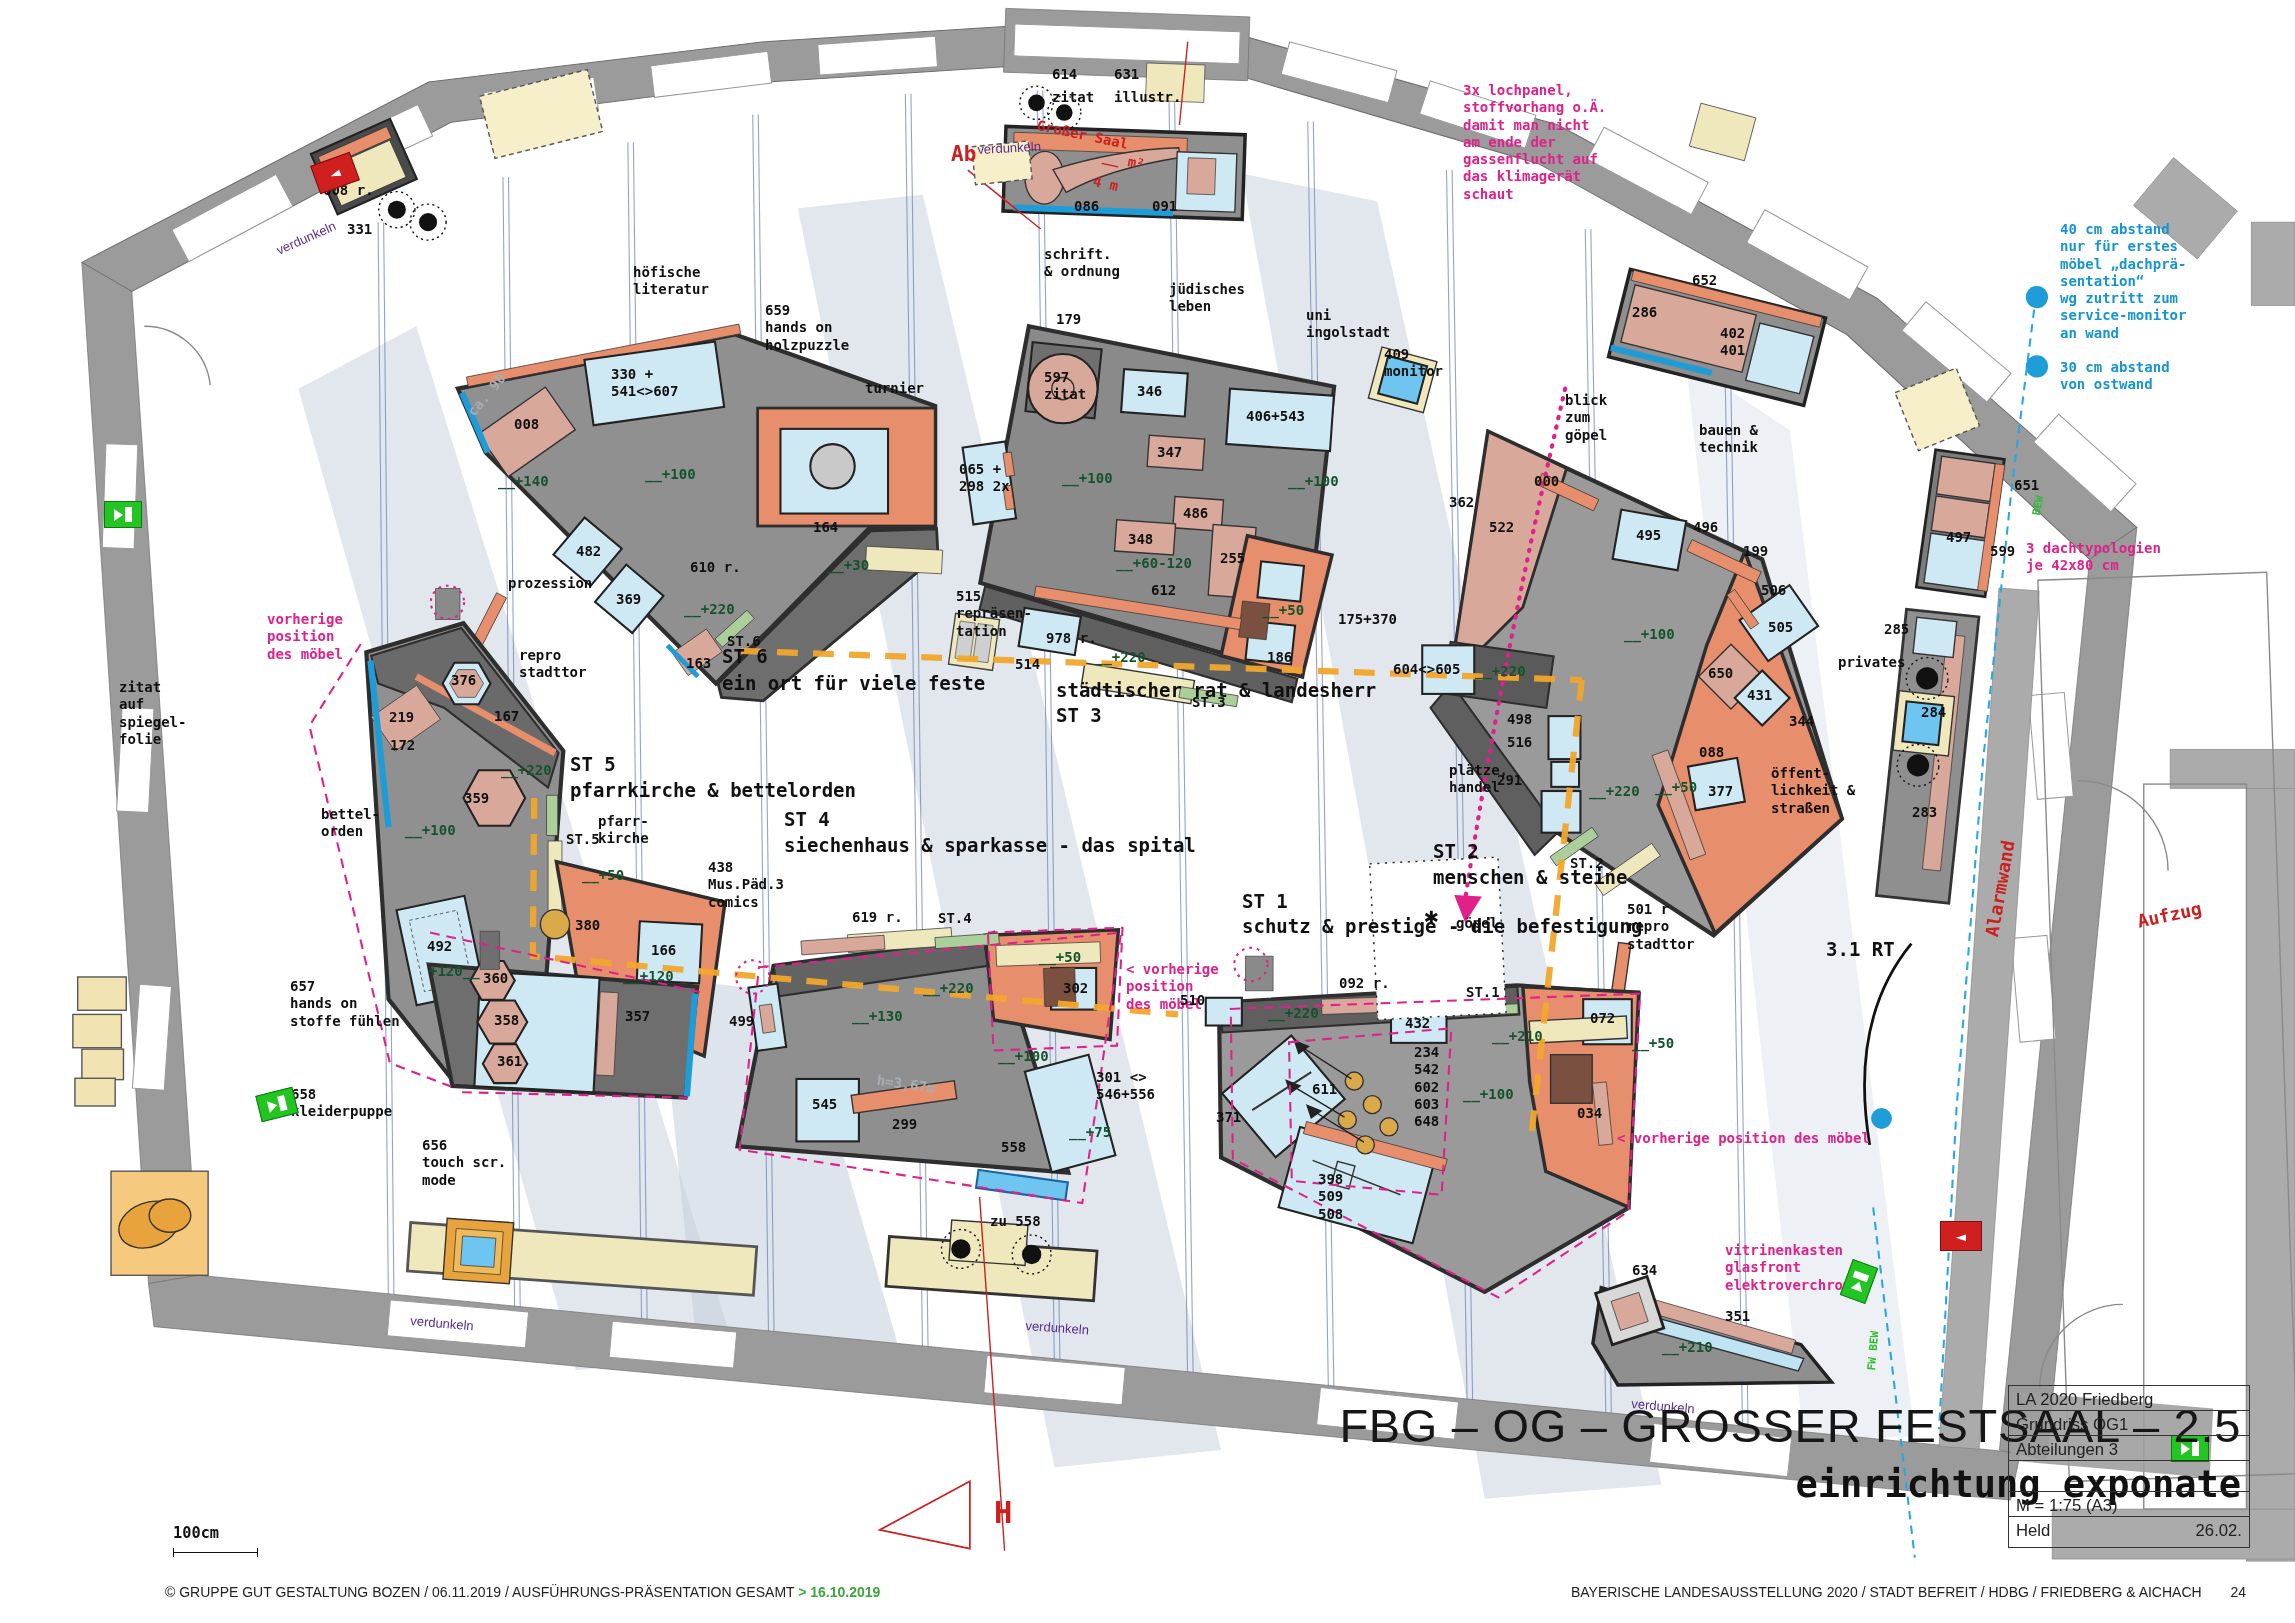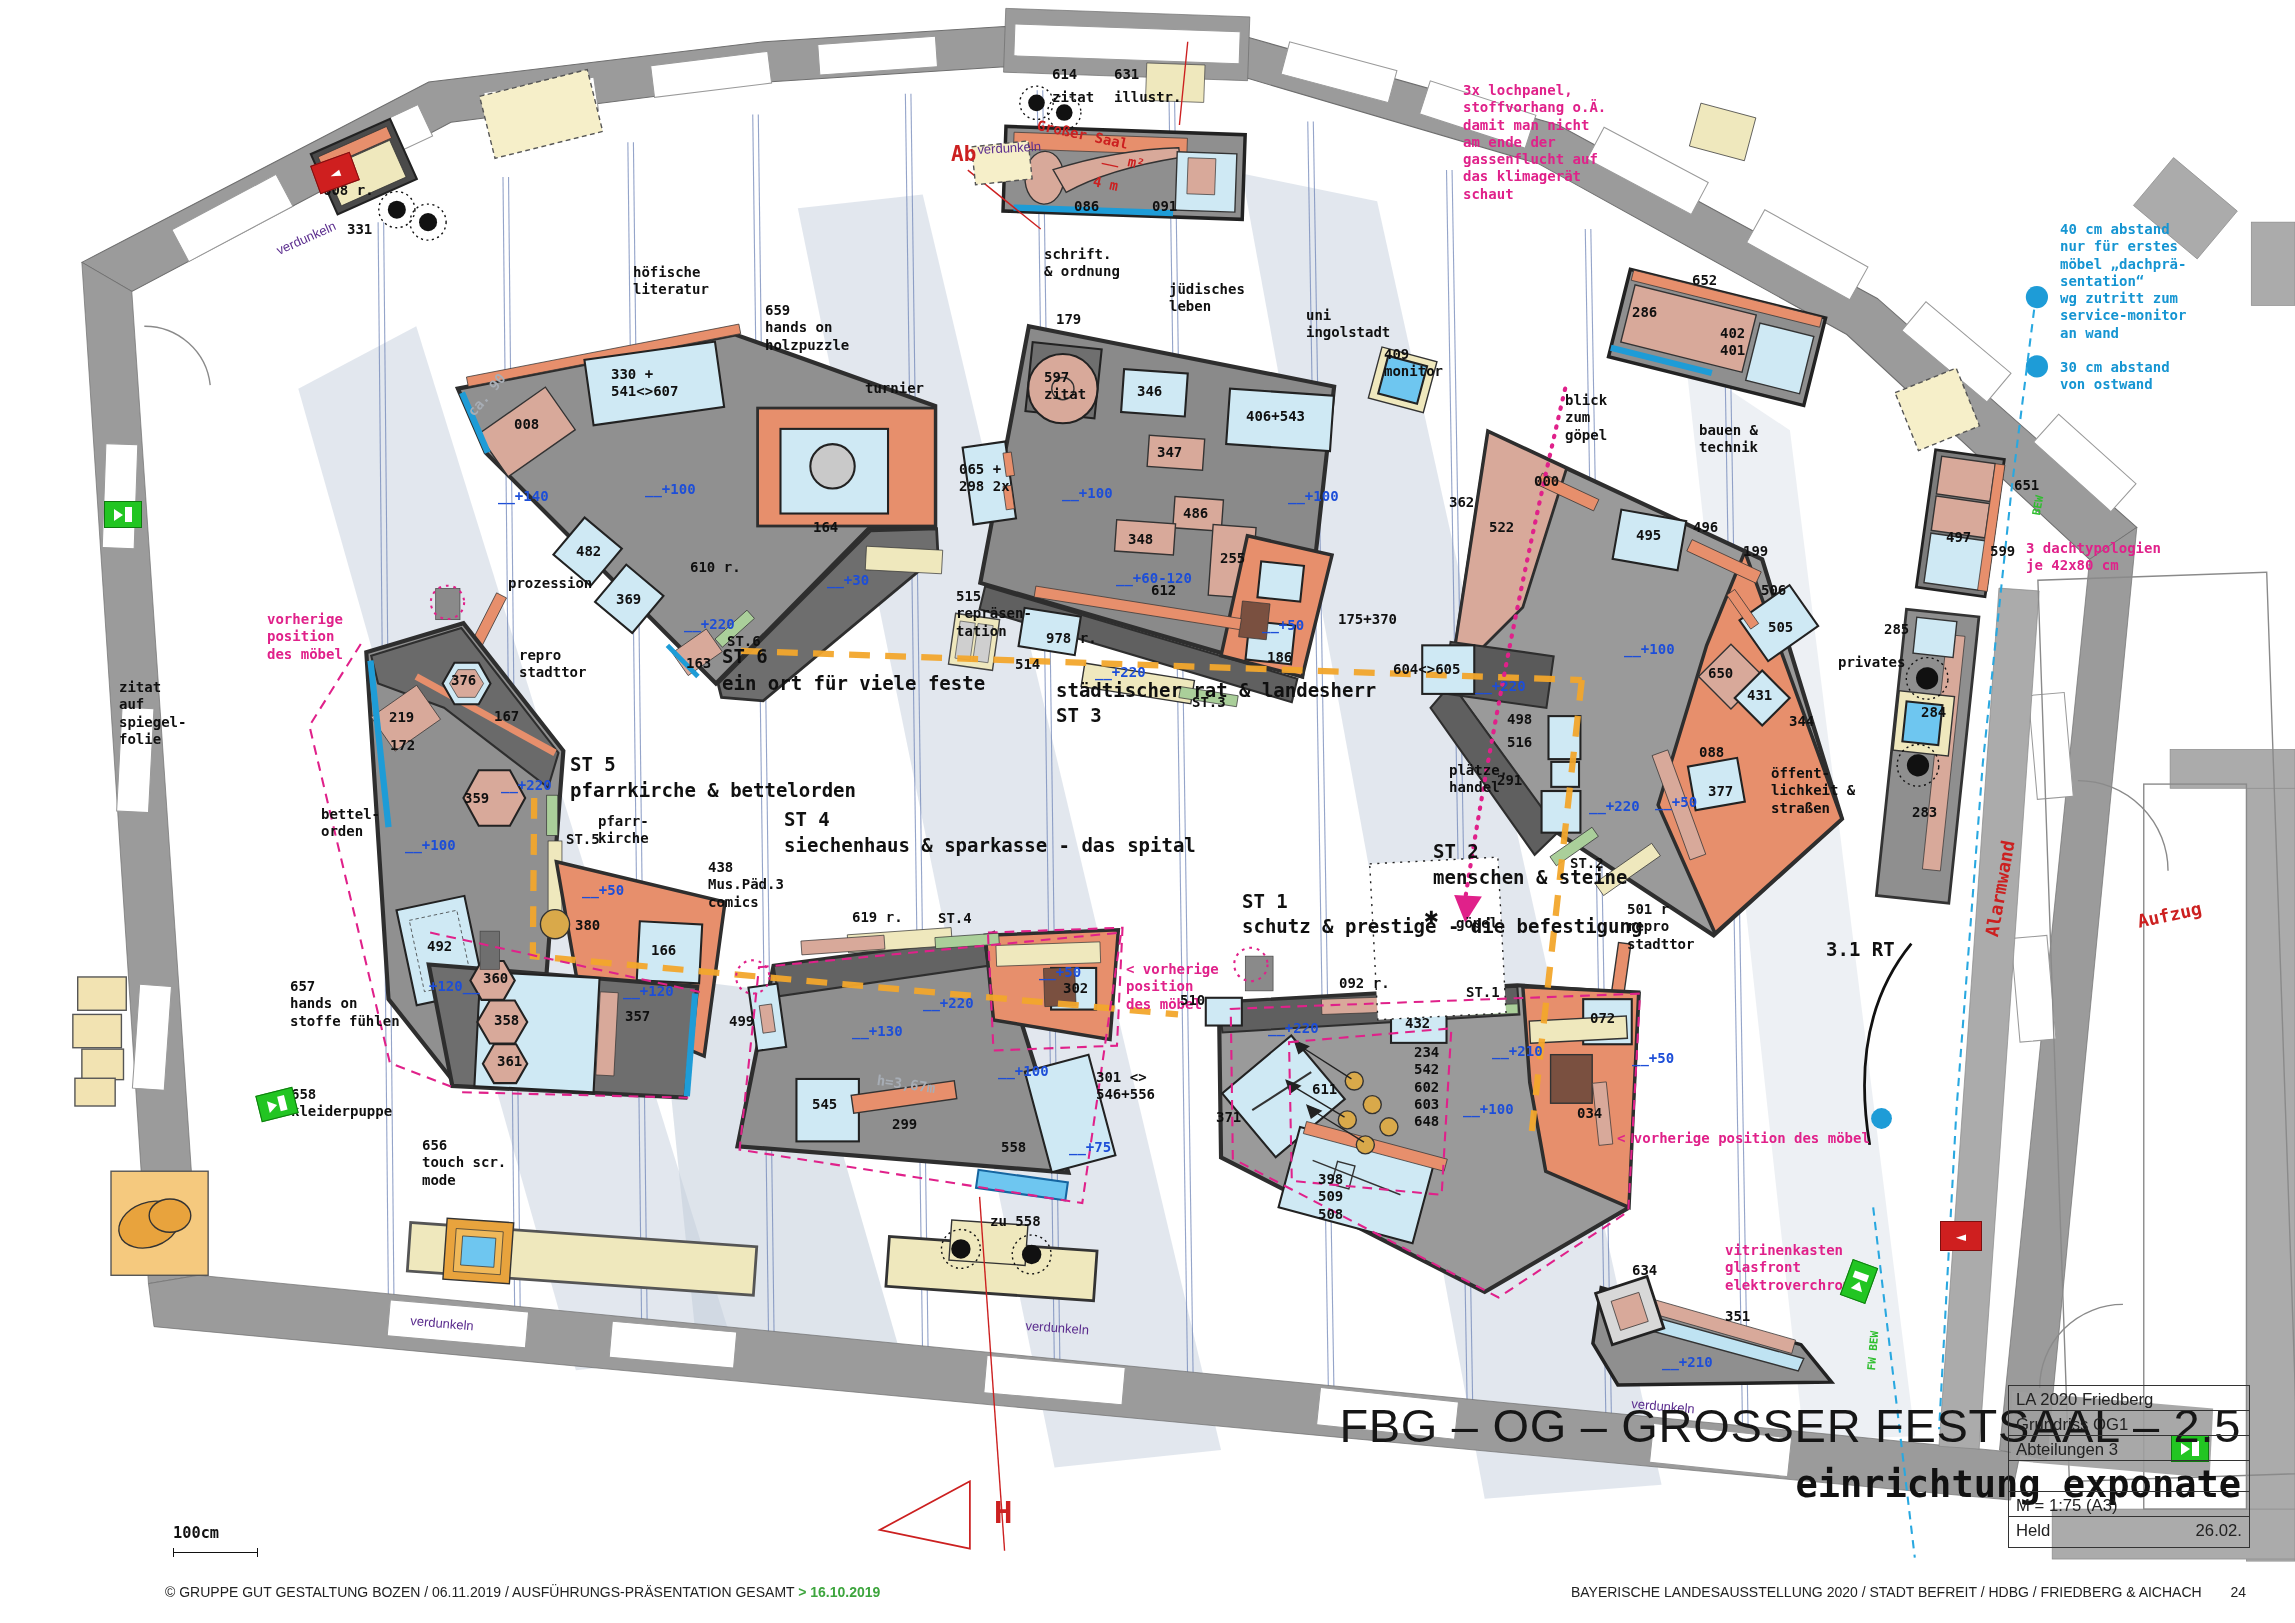--- a/index.html
+++ b/index.html
@@ -1,21 +1,21 @@
 <!DOCTYPE html>
 <html style="font-size:11px"><head>
 <meta charset="utf-8">
 <style>
   html,body{margin:0;padding:0;background:#e8e8e8;}
   #page{position:relative;width:2295px;height:1623px;background:#ffffff;overflow:hidden;
         font-family:"DejaVu Sans Mono",monospace;}
   #plan-svg{position:absolute;left:0;top:0;}
   .lb{position:absolute;font-family:"DejaVu Sans Mono",monospace;font-weight:700;
       font-size:14px;line-height:17.3px;color:#101010;white-space:pre-line;}
-  .lw{color:#1d4ed8;margin-top:15px;}
+  .lw{color:#14532d;}
   .hd{font-size:19px;line-height:23.6px;}
   .pink{color:#e0218a;}
   .cyan{color:#1595d2;}
   .red{color:#cc2020;}
   .gray{color:#a7adb5;}
   .green{color:#2ebe2e;font-weight:700;font-size:11px;}
   .purple{color:#5b2d8e;font-family:"Liberation Sans",sans-serif;font-weight:400;font-size:13px;}
   .rot{transform-origin:0 0;}
   .bigtitle{position:absolute;right:54px;top:1398px;font-family:"Liberation Sans",sans-serif;
       font-size:47px;color:#161616;letter-spacing:0.7px;white-space:nowrap;}

